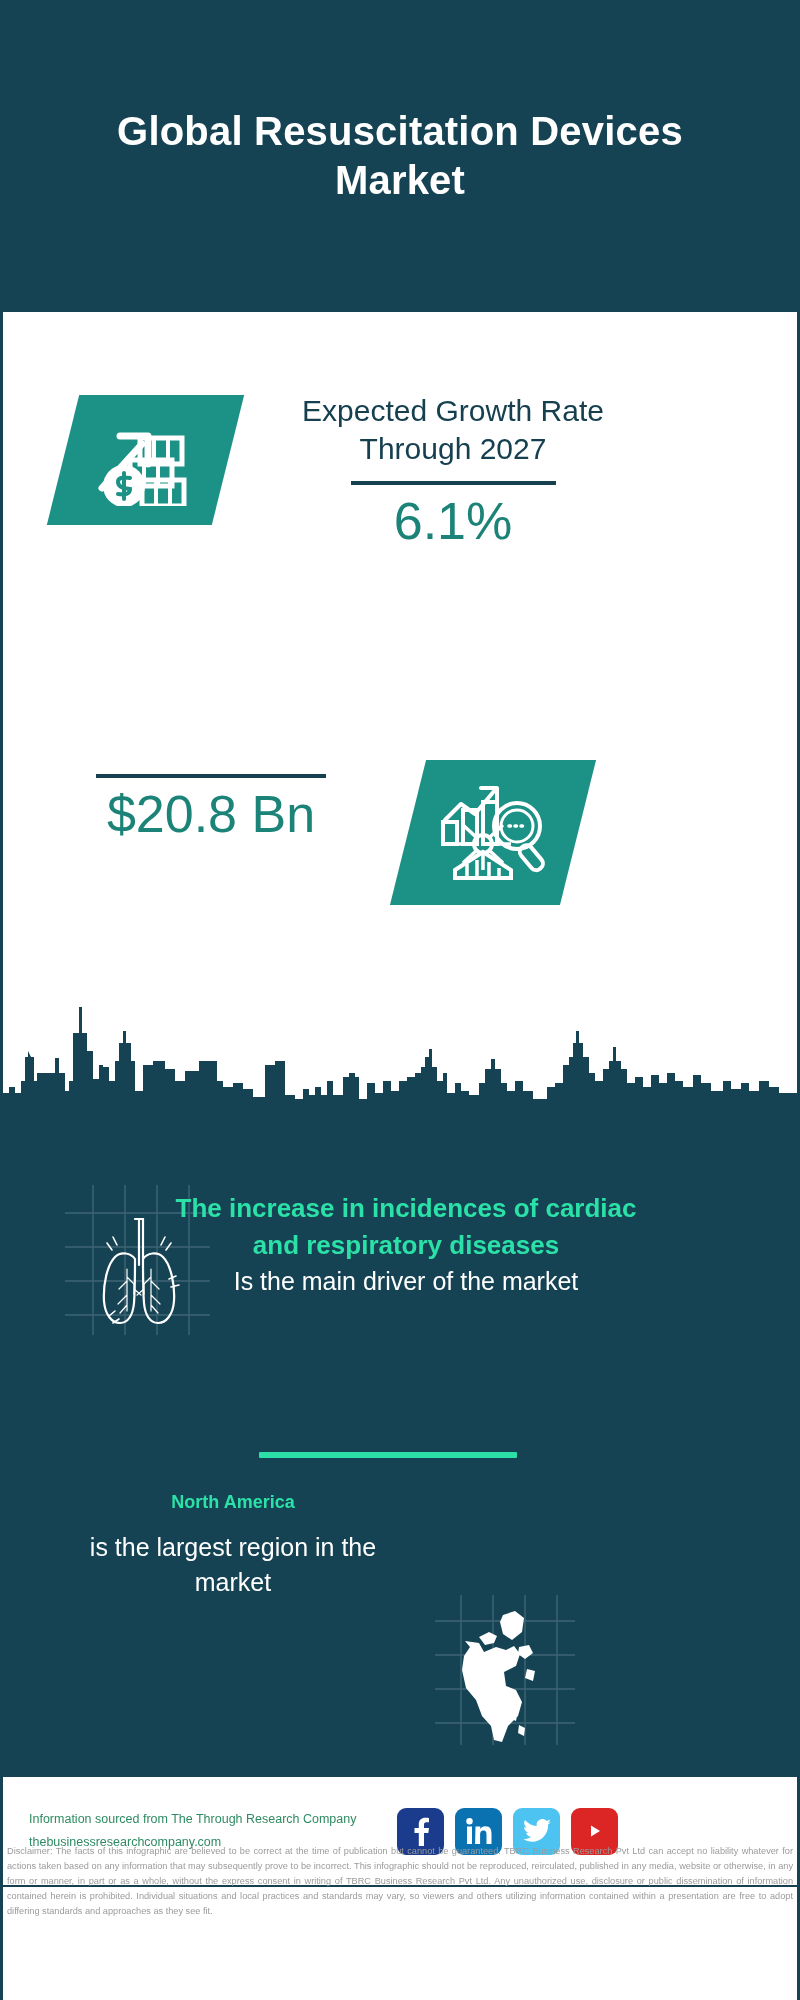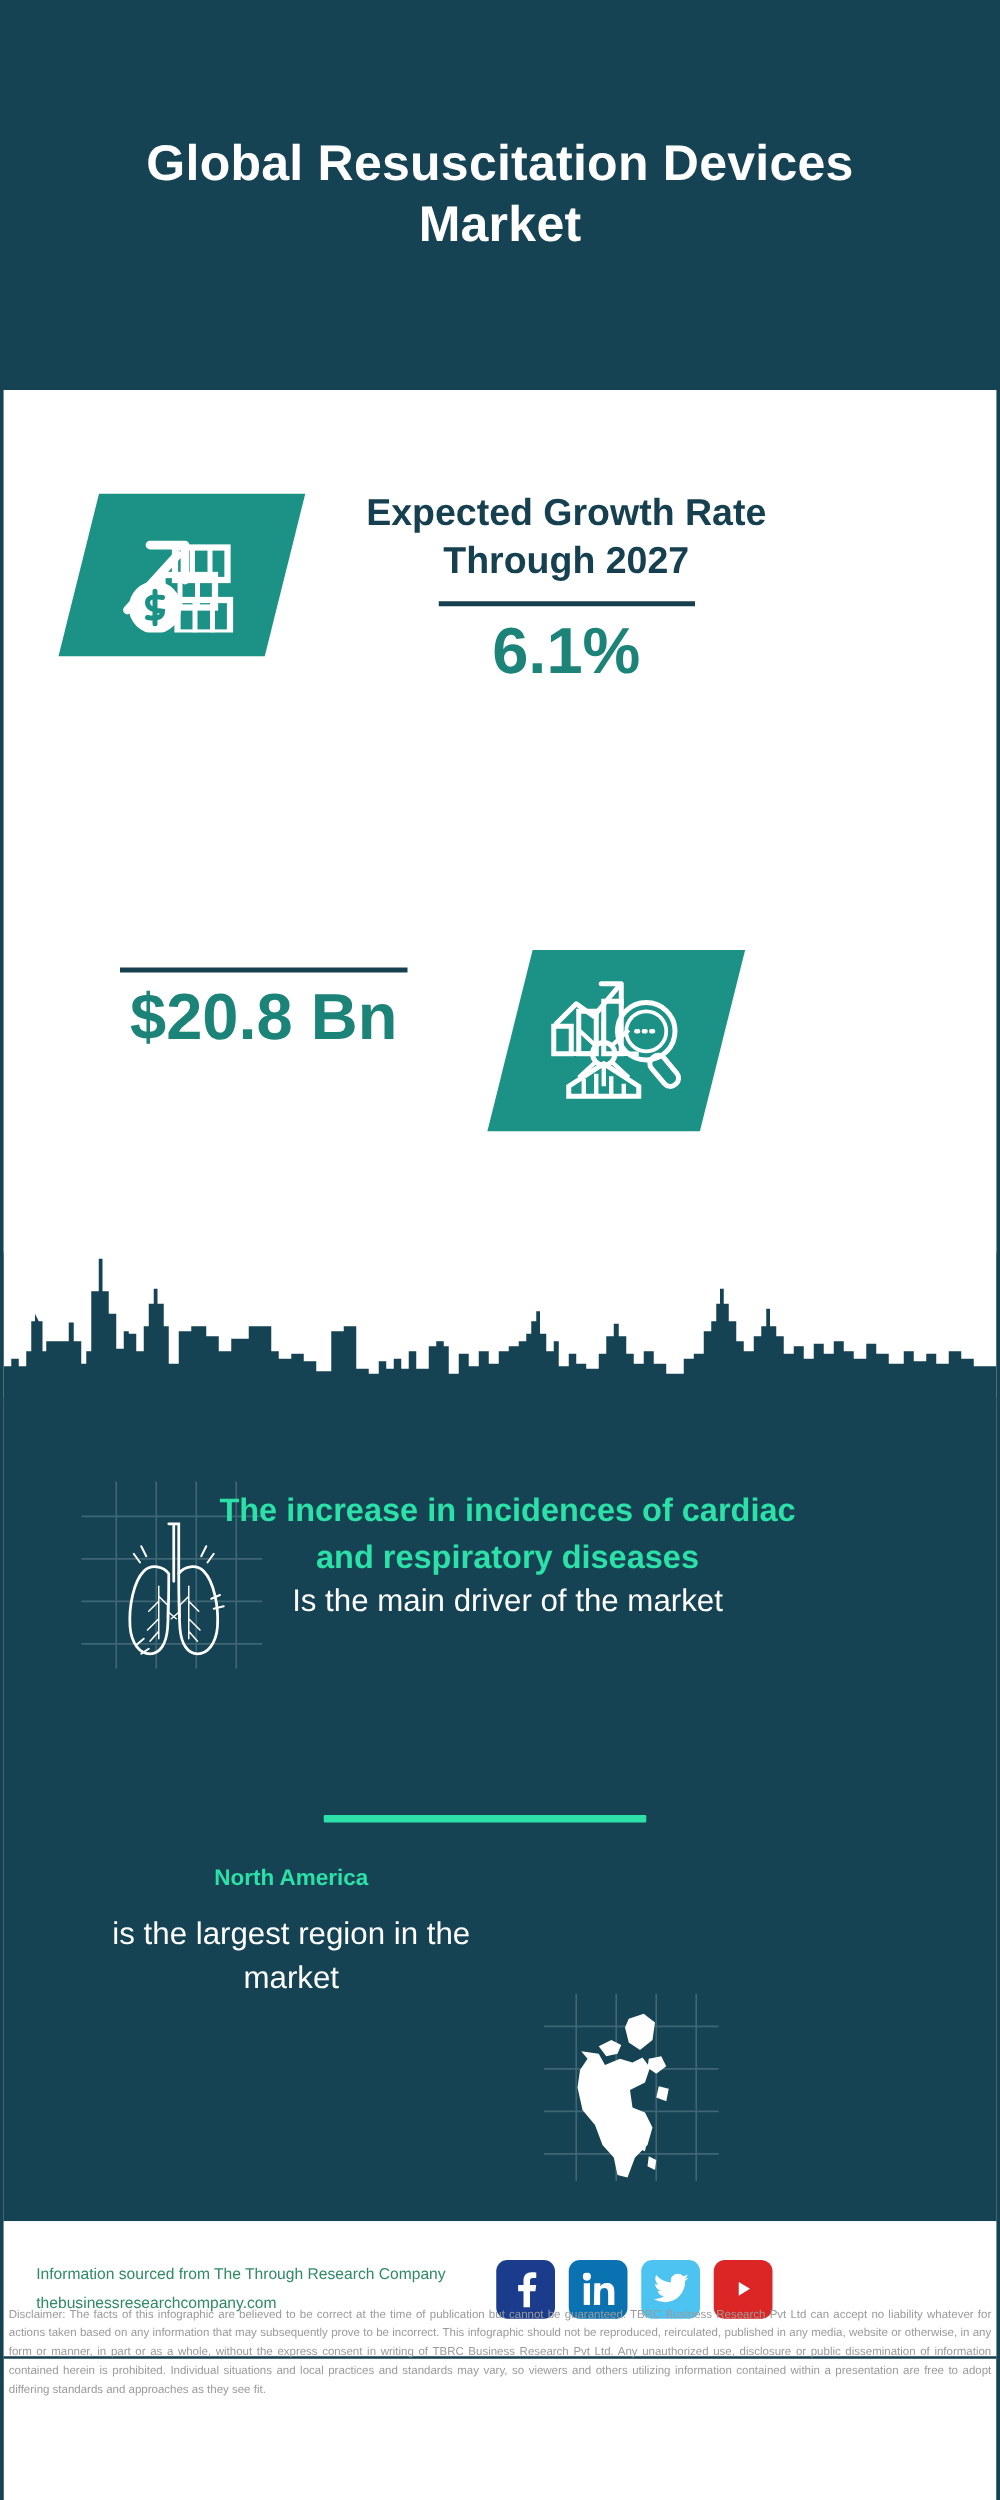--- a/index.html
+++ b/index.html
@@ -14,23 +14,23 @@
              text-align:center;letter-spacing:.2px;max-width:600px;}
 
   
   .white-zone{position:absolute;left:0;top:312px;width:794px;height:690px;background:#fff;}
 
   
   .para{position:absolute;background:#1C9186;transform:skewX(-14deg);}
   .para-inner{transform:skewX(14deg);width:100%;height:100%;display:flex;
               align-items:center;justify-content:center;}
 
-  .stat-title{color:#164050;font-weight:bold;font-size:30px;line-height:1.25;text-align:center;margin:0;}
+  .stat-title{color:#164050;font-weight:normal;font-size:30px;line-height:1.25;text-align:center;margin:0;}
   .stat-rule{height:4px;background:#164050;margin:14px auto 10px auto;}
-  .stat-value{color:#1C8378;font-weight:bold;font-size:52px;line-height:1;text-align:center;margin:0;}
+  .stat-value{color:#1C8378;font-weight:normal;font-size:52px;line-height:1;text-align:center;margin:0;}
 
   .block1{position:absolute;left:280px;top:392px;width:340px;}
   .block1 .stat-rule{width:205px;}
   .badge1{left:60px;top:395px;width:165px;height:130px;}
 
   .block2{position:absolute;left:52px;top:760px;width:312px;}
   .block2 .stat-rule{width:230px;}
   .badge2{left:405px;top:760px;width:170px;height:145px;}
 
   

